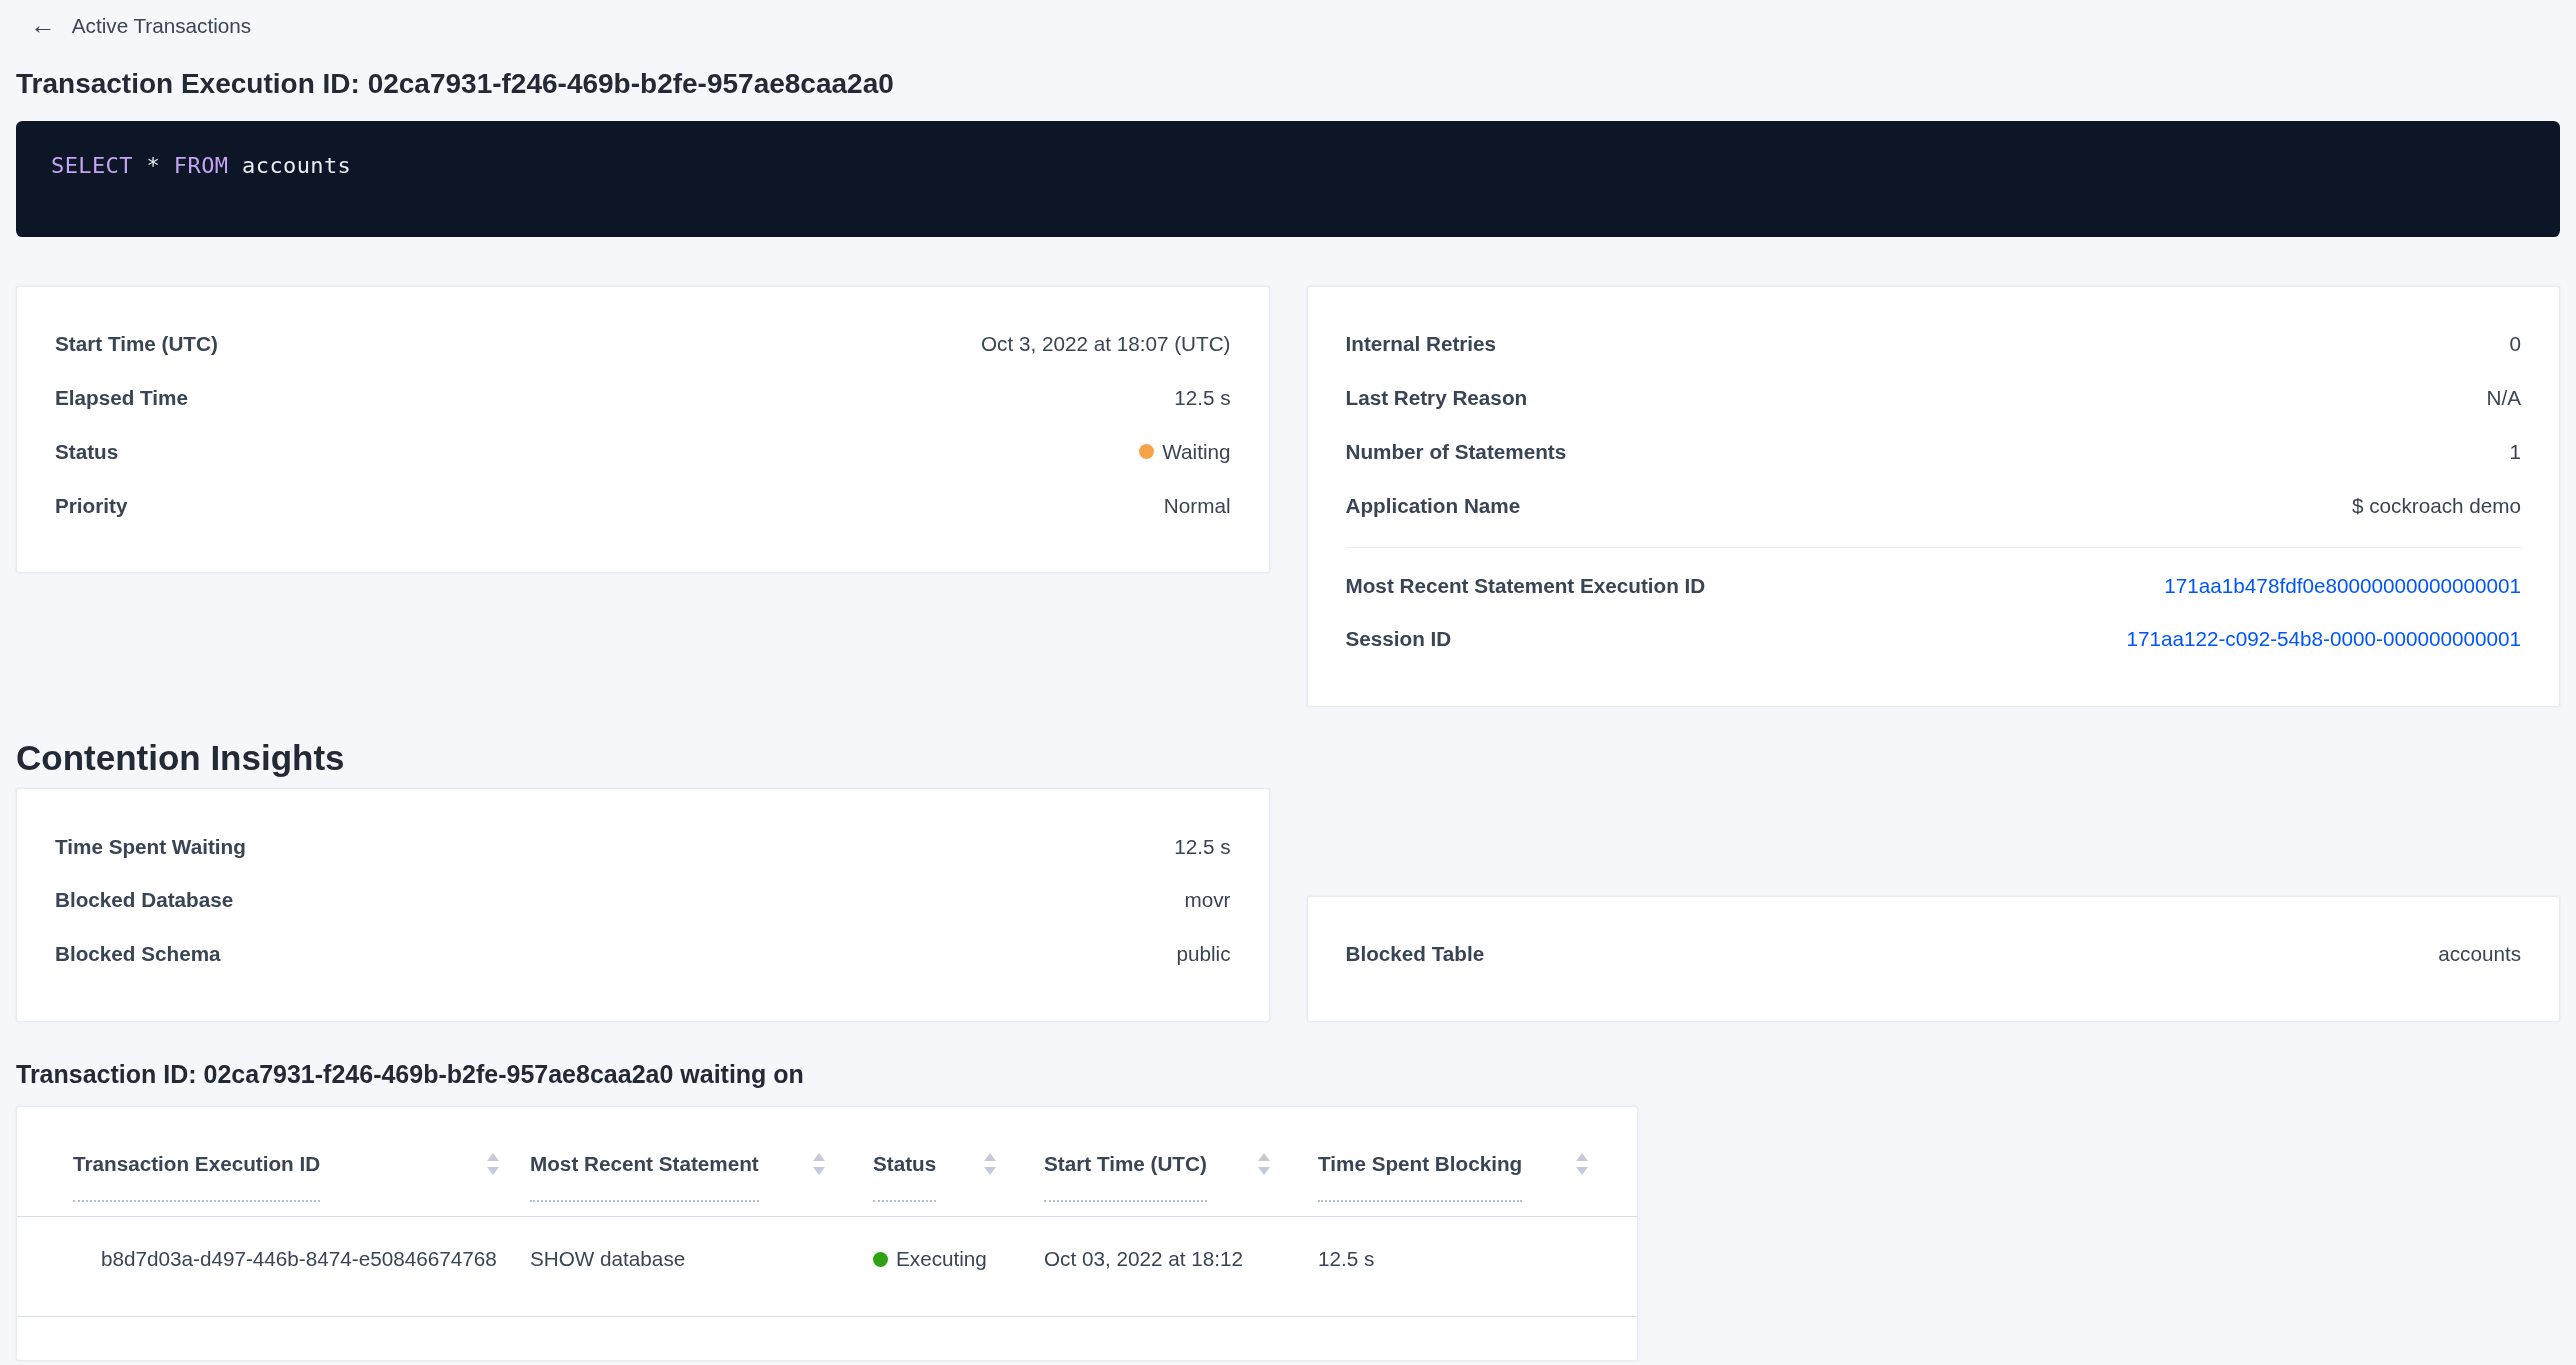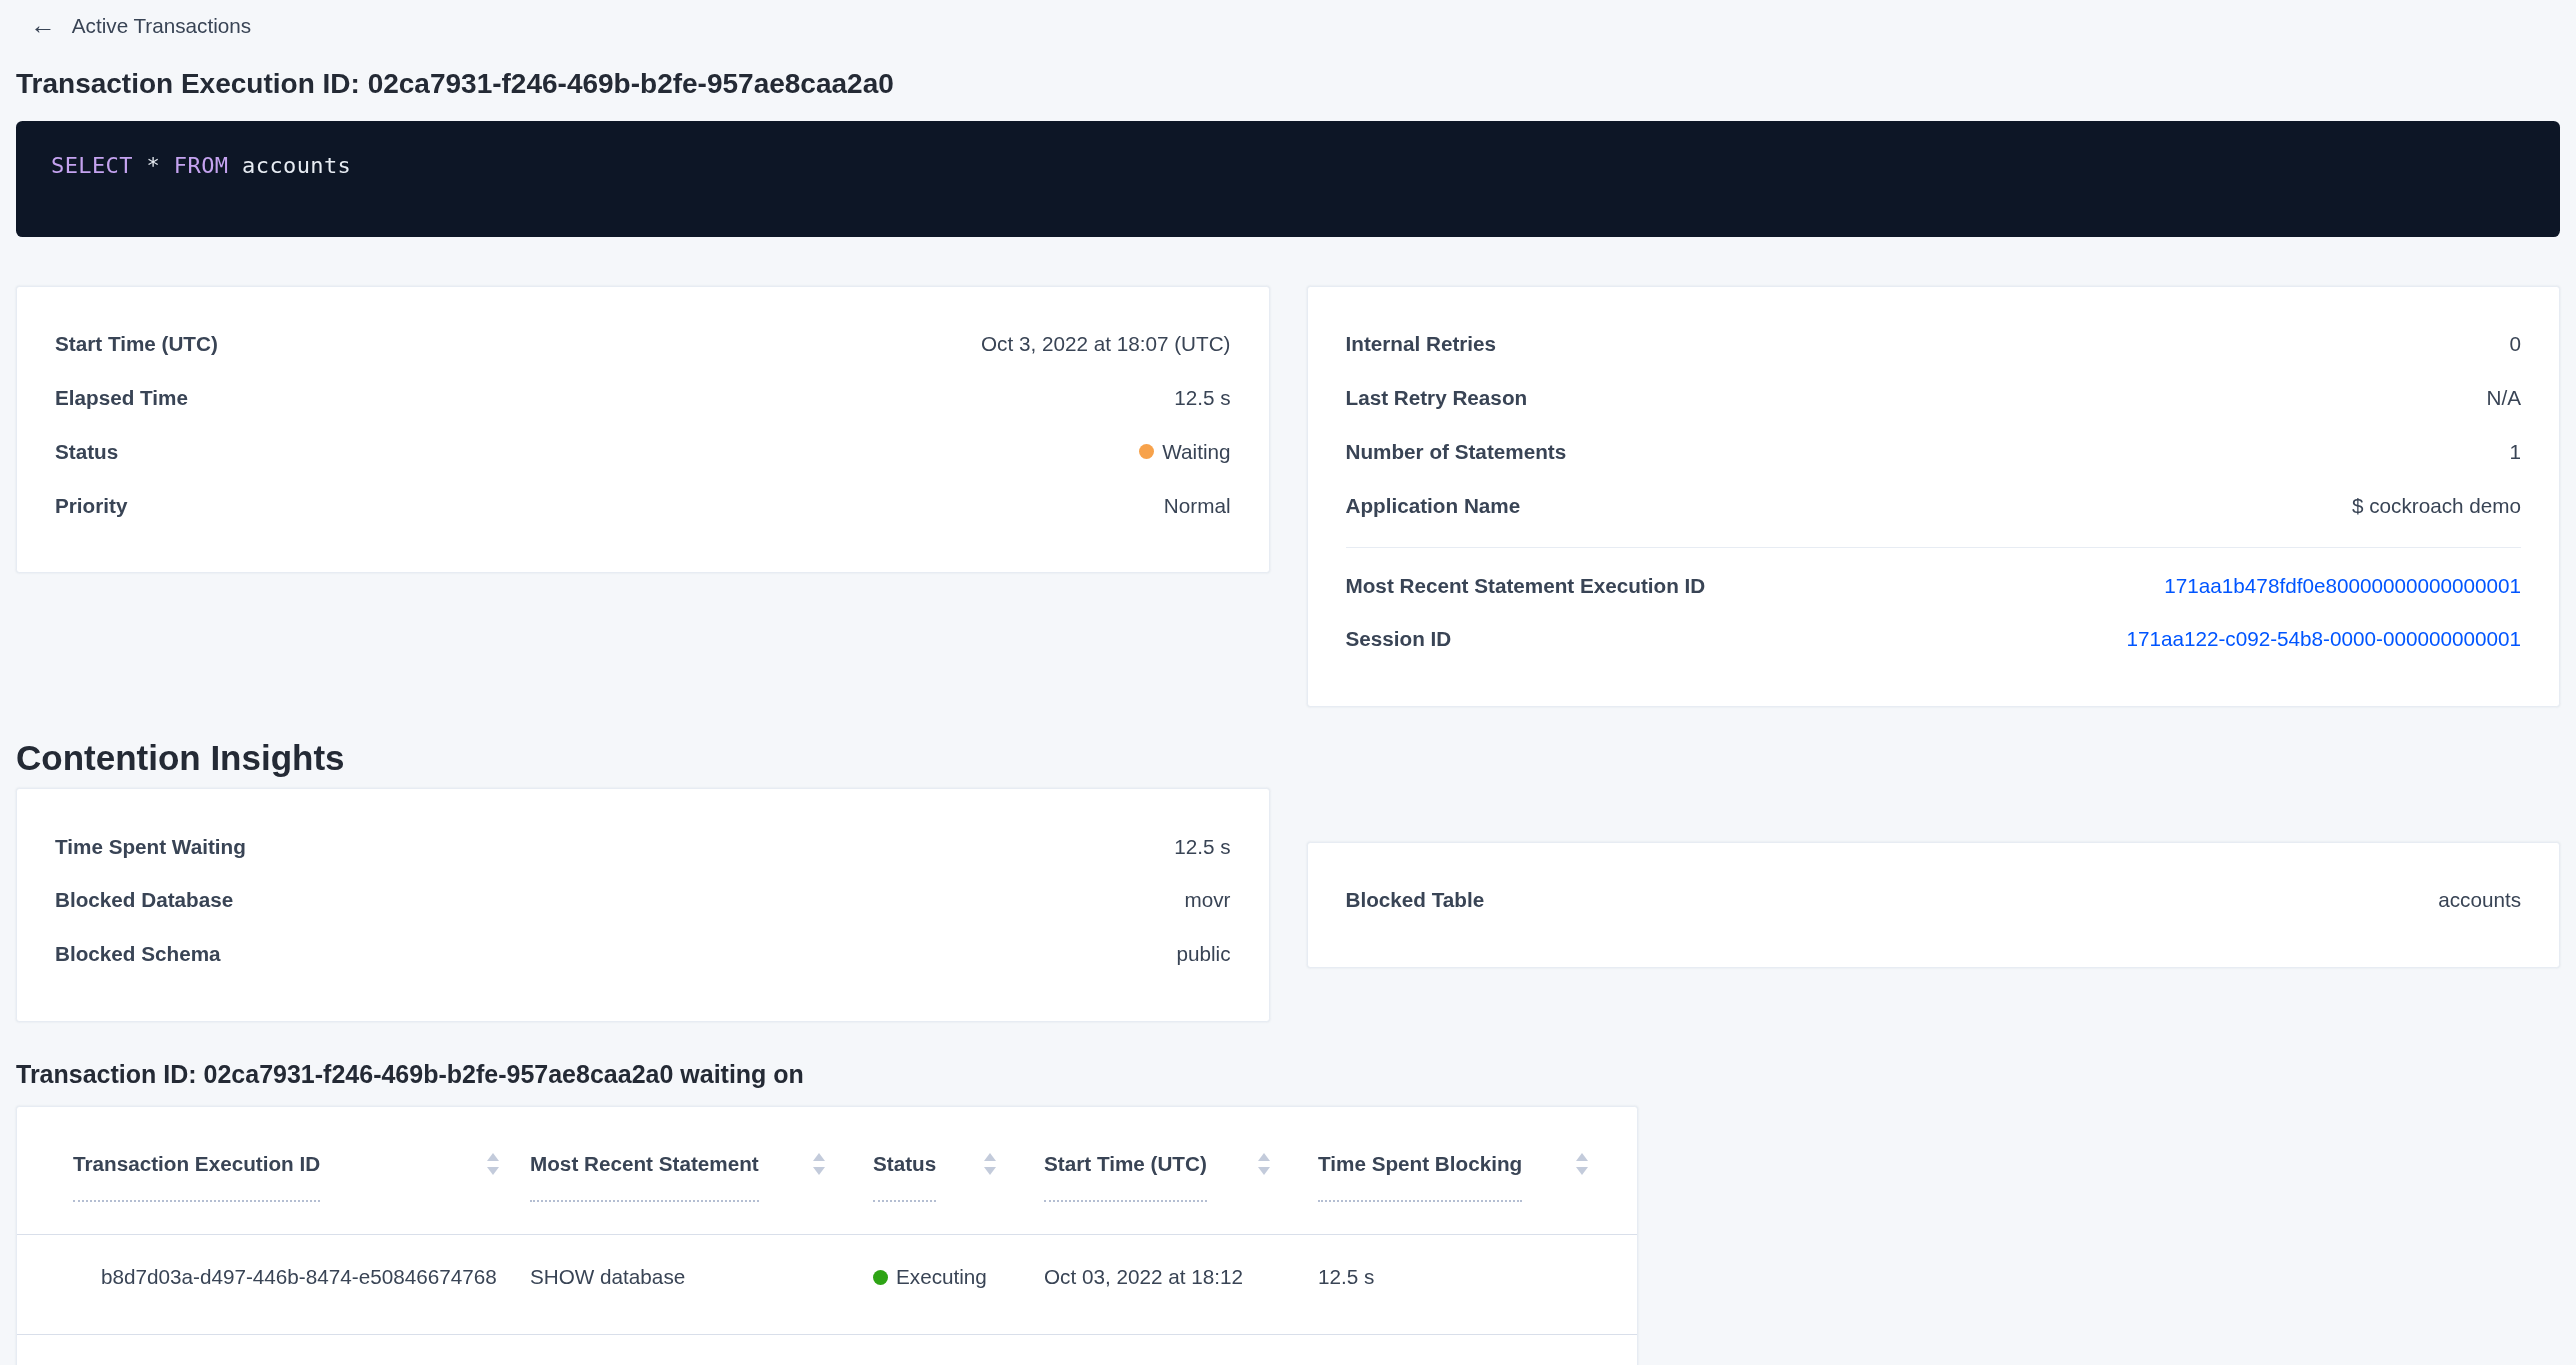--- a/index.html
+++ b/index.html
@@ -57,38 +57,38 @@
   .status-chip { display:flex; align-items:center; gap:8px; }
   .dot { width:15px; height:15px; border-radius:50%; flex:none; }
   .dot-waiting { background:#f7a24b; }
   .dot-executing { background:#2ea415; }
 
   
   .section-heading {
     margin-top:35px;
     font-size:35px; line-height:32px; font-weight:700; color:#242a35;
   }
-  .contention-row { display:flex; gap:37px; margin-top:14.3px; align-items:center; }
+  .contention-row { display:flex; gap:37px; margin-top:14.3px; align-items:flex-end; }
 
   .table-heading {
     margin-top:37px;
     font-size:25px; line-height:30px; font-weight:700; color:#242a35;
   }
 
   
   .table-card {
     margin-top:17.5px; width:1622px; min-height:248px;
     background:#ffffff; border:0.8px solid #e7ecf3; border-radius:3.2px;
     box-shadow:0 0 2.4px rgba(67,90,111,0.12);
     padding-bottom:43px;
   }
   table { width:100%; border-collapse:collapse; font-size:20.7px; table-layout:fixed; }
   th {
     text-align:left; vertical-align:middle;
-    padding:45px 11px 58px 56px;
+    padding:45px 11px 40px 56px;
     border-bottom:1.6px solid #d9dfea;
   }
   th:nth-child(2) { padding-left:20px; }
   th:nth-child(3) { padding-left:37px; }
   th:nth-child(4) { padding-left:37px; }
   th:nth-child(5) { padding-left:37px; padding-right:49px; }
   .th-flex { display:flex; align-items:center; justify-content:space-between; gap:9.5px; }
   .th-label { position:relative; font-weight:700; color:#394455; white-space:nowrap; cursor:help; }
   .th-label::after {
     content:""; position:absolute; left:0; right:0; bottom:-25.5px;

